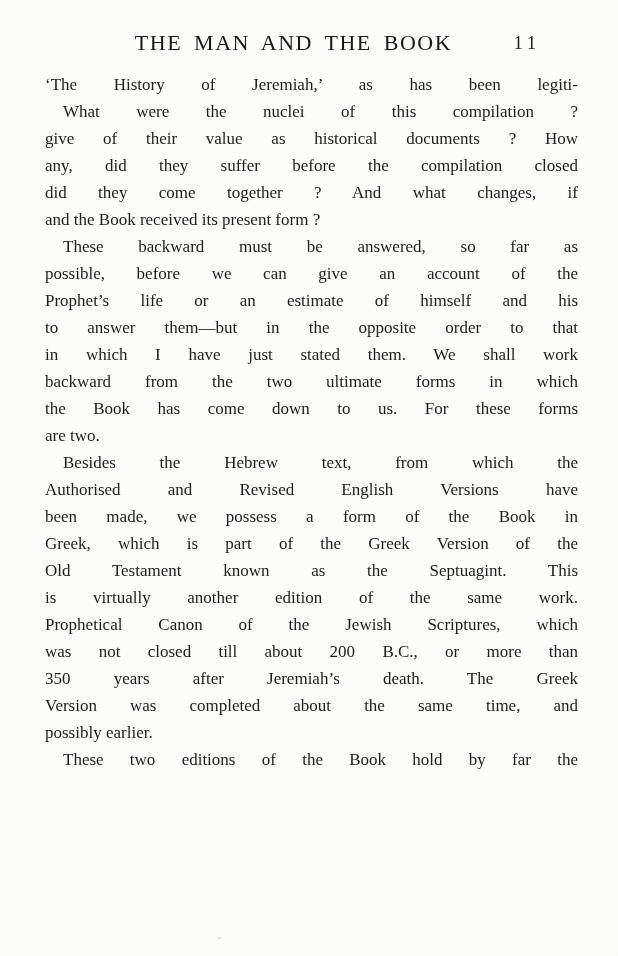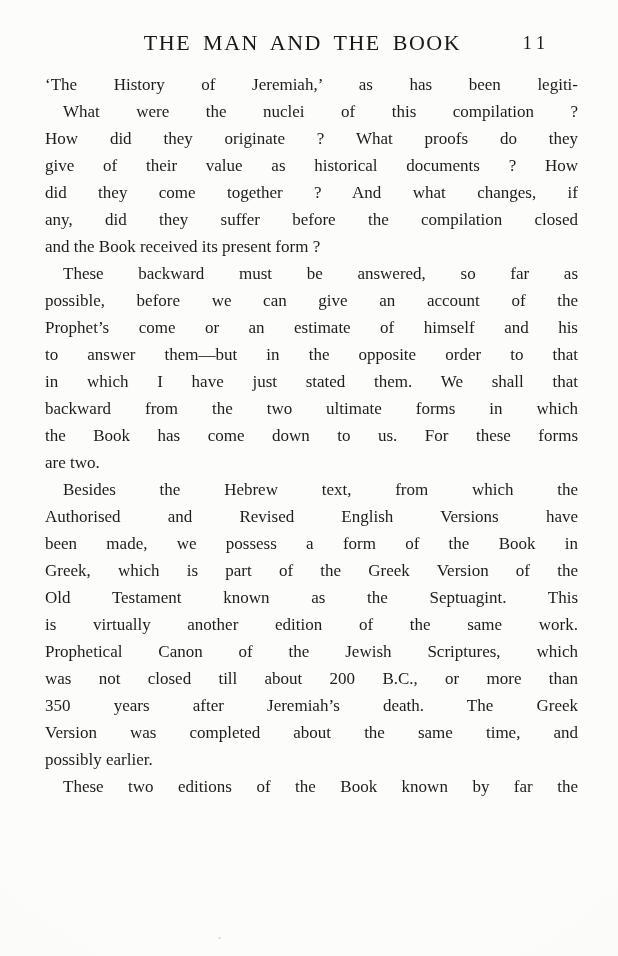--- a/index.html
+++ b/index.html
@@ -7,21 +7,21 @@
   .page{
     position:relative;
     width:618px;height:956px;
     background:radial-gradient(140% 105% at 50% 45%, #fcfcfb 55%, #f4f4f1 100%);
     overflow:hidden;
     font-family:"Liberation Serif", serif;
     color:#1d1d1b;
   }
   .running-head{
     position:absolute;
-    top:30px;left:53px;width:533px;
+    top:30px;left:44px;width:533px;
     height:28px;
     text-align:center;
   }
   .head-title{
     display:inline-block;
     transform:translateX(-17px);
     font-size:22px;
     letter-spacing:1.5px;
     word-spacing:5px;
     color:#191917;
@@ -63,48 +63,47 @@
     <span class="head-title">THE MAN AND THE BOOK</span>
     <span class="folio">11</span>
   </div>
 
   <div class="page-text">
       <div class="para">
         <div class="line">‘The History of Jeremiah,’ as has been legiti-</div>
       </div>
       <div class="para">
         <div class="line indent">What were the nuclei of this compilation ?</div>
-        <div class="line">How did they originate ?  What proofs do they</div>
         <div class="line">give of their value as historical documents ?  How</div>
+        <div class="line">any, did they suffer before the compilation closed</div>
         <div class="line">did they come together ?  And what changes, if</div>
-        <div class="line">any, did they suffer before the compilation closed</div>
         <div class="line last">and the Book received its present form ?</div>
       </div>
       <div class="para">
         <div class="line indent">These backward must be answered, so far as</div>
         <div class="line">possible, before we can give an account of the</div>
-        <div class="line">Prophet’s come or an estimate of himself and his</div>
+        <div class="line">Prophet’s life or an estimate of himself and his</div>
         <div class="line">to answer them—but in the opposite order to that</div>
-        <div class="line">in which I have just stated them.  We shall that</div>
+        <div class="line">in which I have just stated them.  We shall work</div>
         <div class="line">backward from the two ultimate forms in which</div>
         <div class="line">the Book has come down to us.  For these forms</div>
         <div class="line last">are two.</div>
       </div>
       <div class="para">
         <div class="line indent">Besides the Hebrew text, from which the</div>
         <div class="line">Authorised and Revised English Versions have</div>
         <div class="line">been made, we possess a form of the Book in</div>
         <div class="line">Greek, which is part of the Greek Version of the</div>
         <div class="line">Old Testament known as the Septuagint.  This</div>
         <div class="line">is virtually another edition of the same work.</div>
         <div class="line">Prophetical Canon of the Jewish Scriptures, which</div>
         <div class="line">was not closed till about 200 B.C., or more than</div>
         <div class="line">350 years after Jeremiah’s death.  The Greek</div>
         <div class="line">Version was completed about the same time, and</div>
         <div class="line last">possibly earlier.</div>
       </div>
       <div class="para">
-        <div class="line indent">These two editions of the Book known by far the</div>
+        <div class="line indent">These two editions of the Book hold by far the</div>
       </div>
     </div>
 
   <div class="speck"></div>
 </div>
 
 </body></html>

